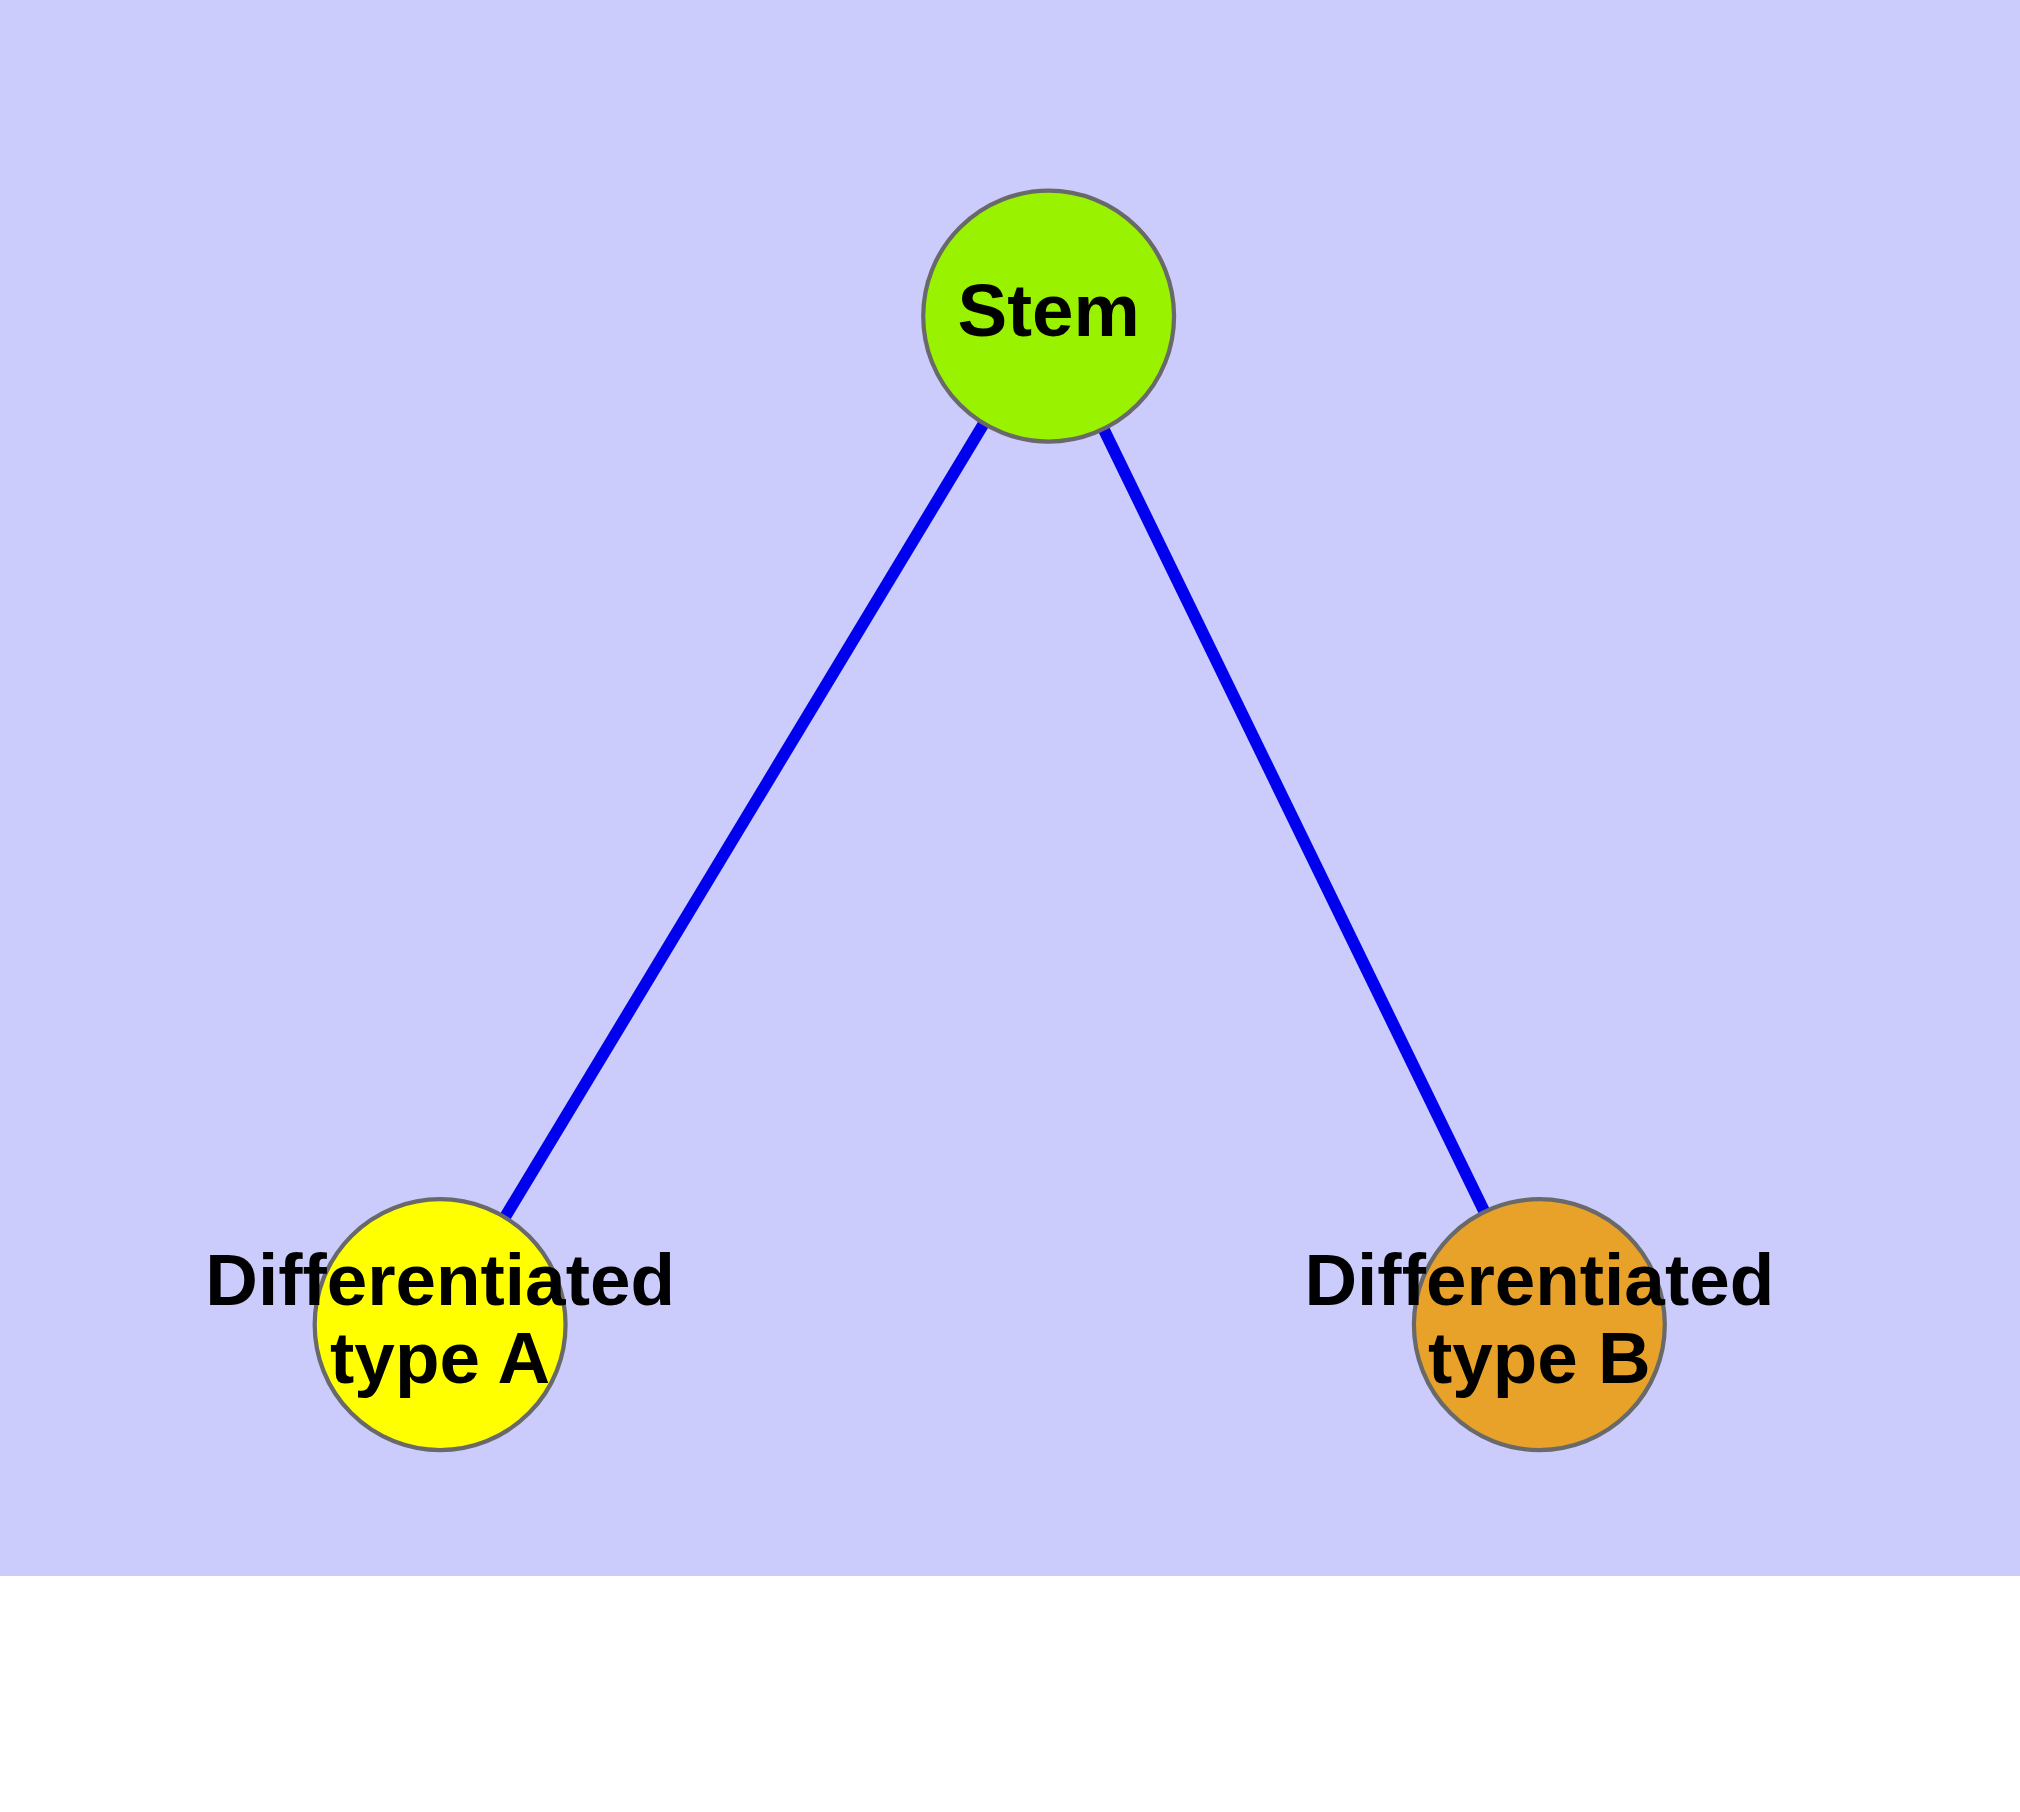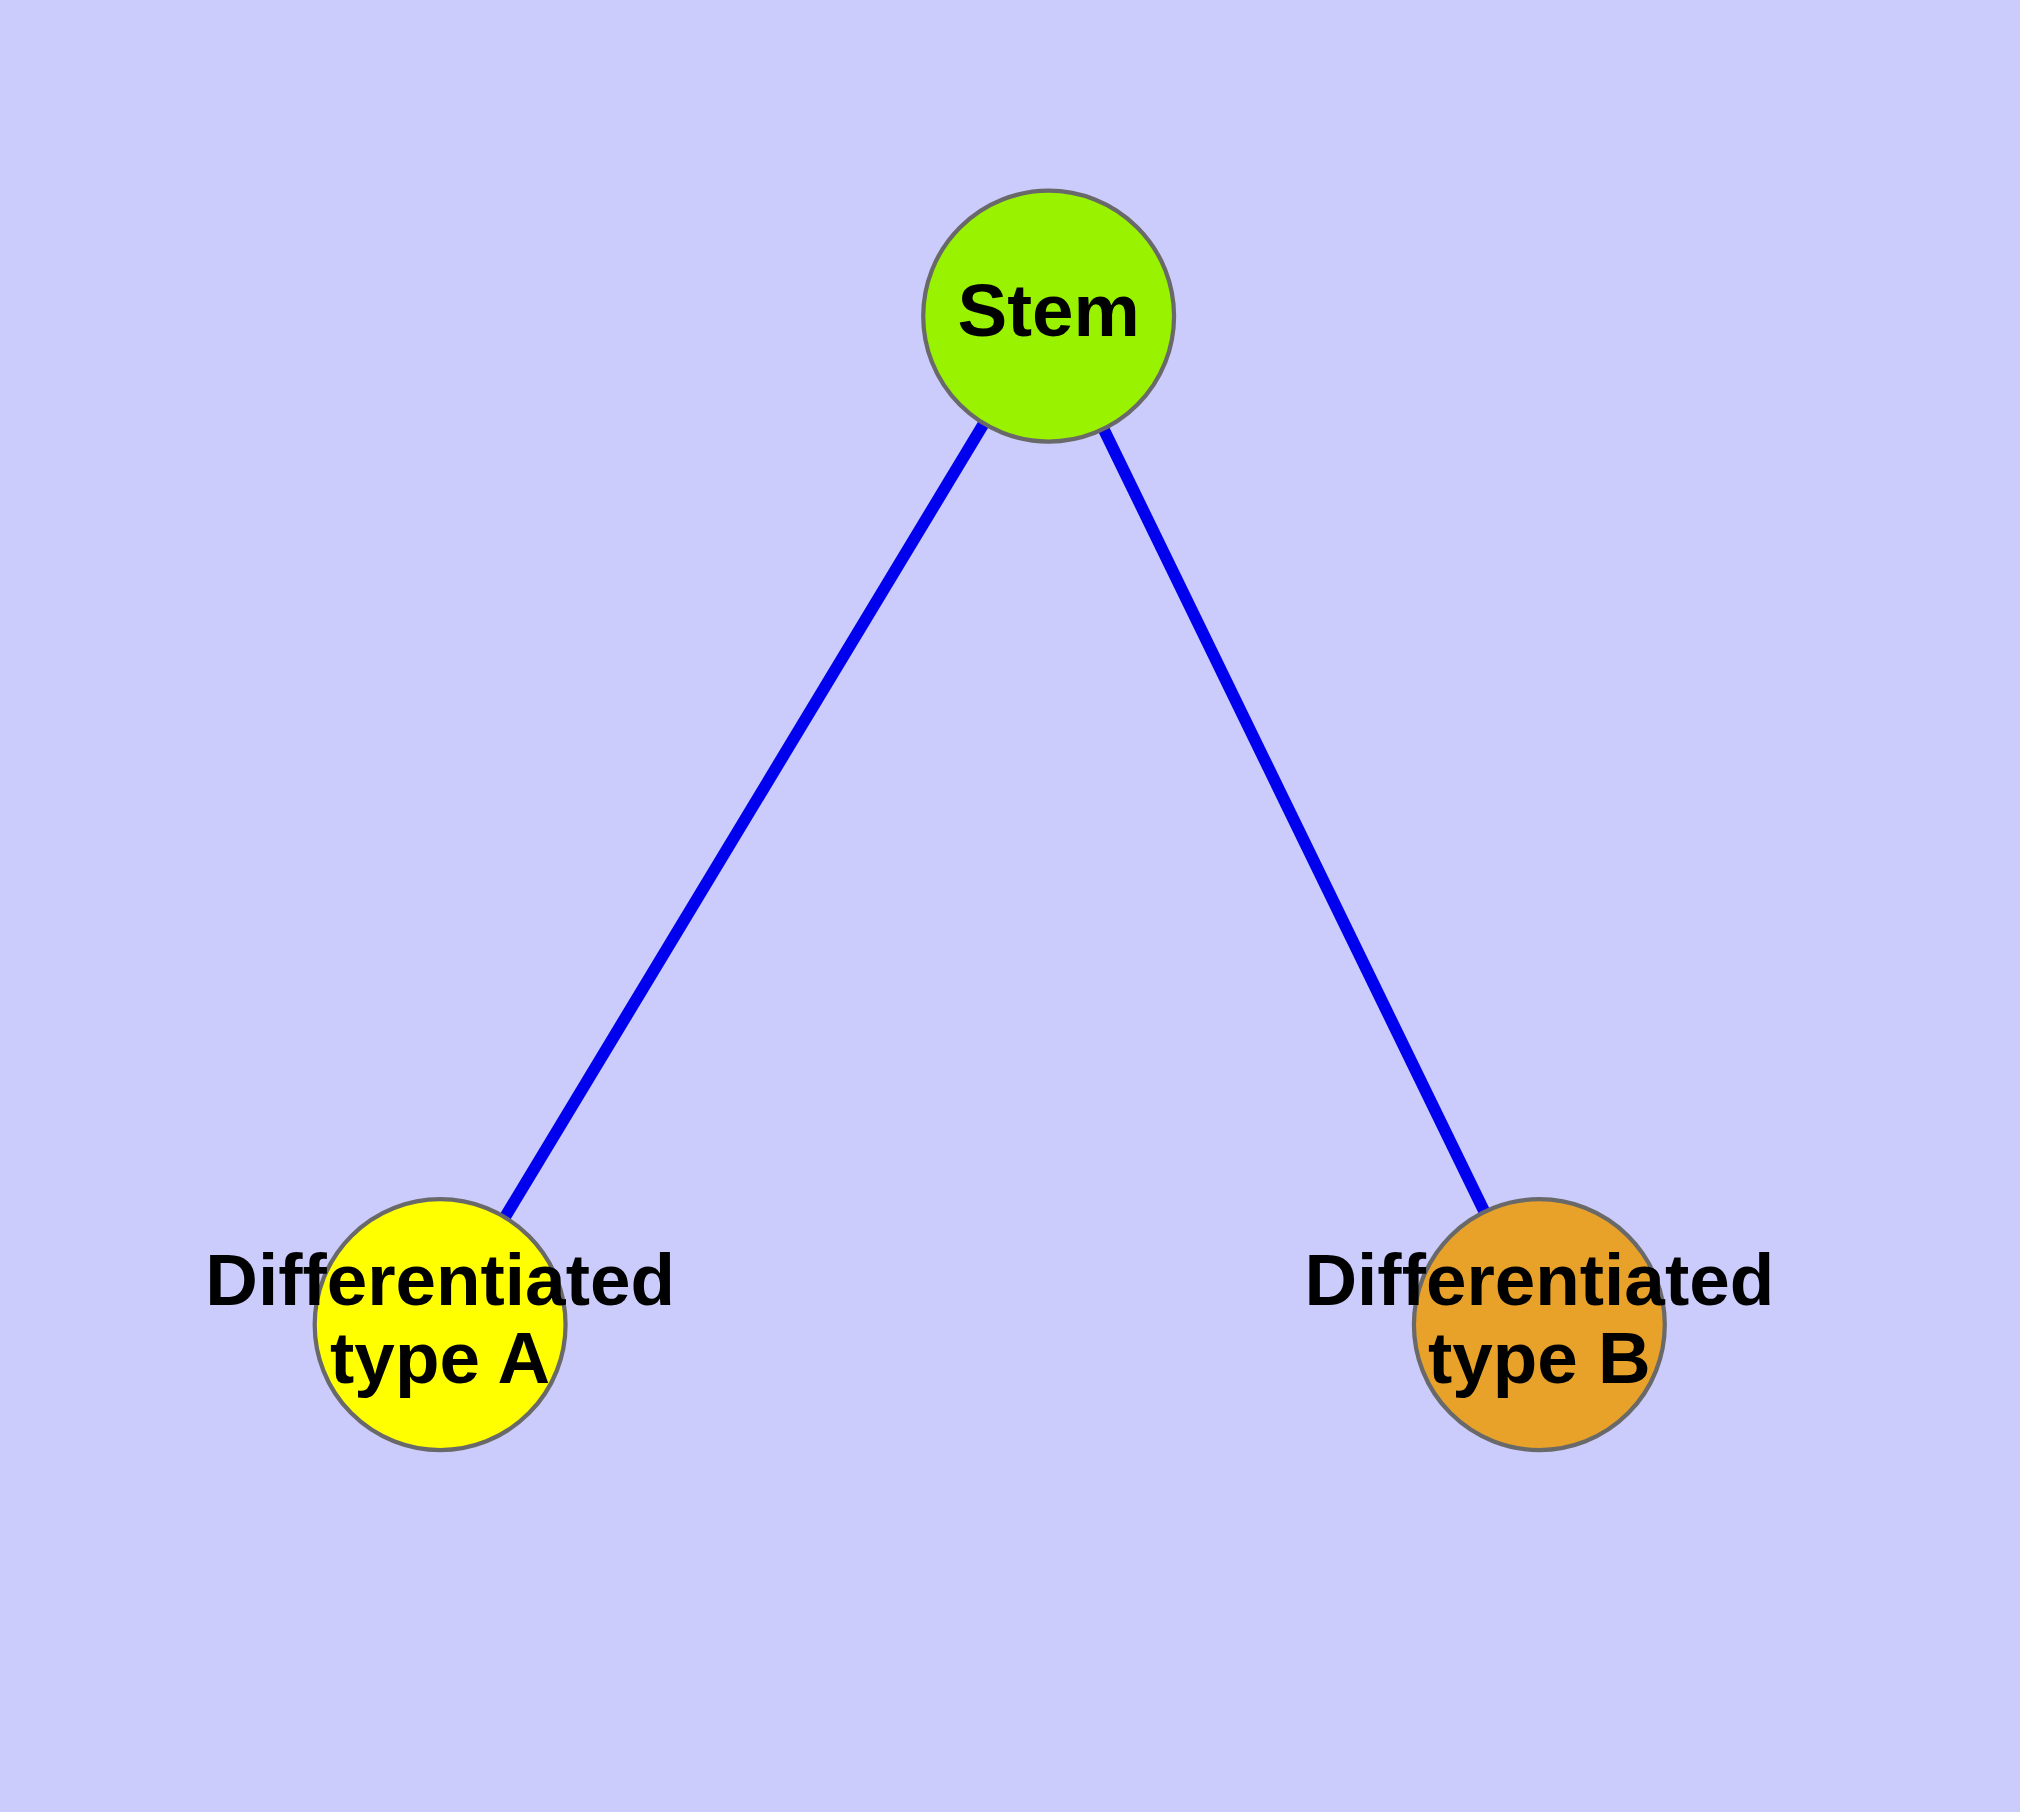--- a/index.html
+++ b/index.html
@@ -38,21 +38,21 @@
   }
   .node-label-stem { font-size: 88px; }
   .node-label-leaf { font-size: 86px; }
   .edge-line {
     stroke-linecap: butt;
   }
 </style>
 </head>
 <body>
 
-<div id="canvas" style="width: 2021px; height: 1812px;">
+<div id="canvas" style="width: 2021px; height: 1576px;">
 
   <div id="plot-background" style="background: rgb(204, 204, 252); width: 2021px; height: 1812px;"></div>
 
   <svg id="graph-svg" viewBox="0 0 2384 2138" xmlns="http://www.w3.org/2000/svg" style="width: 2021px; height: 1812px;">
 
     <g id="edges-group">
       <line class="edge-line" id="edge-stem-a" x1="1160.5416602630442" y1="499.72064663924436" x2="595.4583397369558" y2="1436.2793533607555" stroke="#0000ee" stroke-width="14"></line>
       <line class="edge-line" id="edge-stem-b" x1="1301.7522586277817" y1="506.083225849845" x2="1751.2477413722183" y2="1429.9167741501549" stroke="#0000ee" stroke-width="14"></line>
     </g>
 

